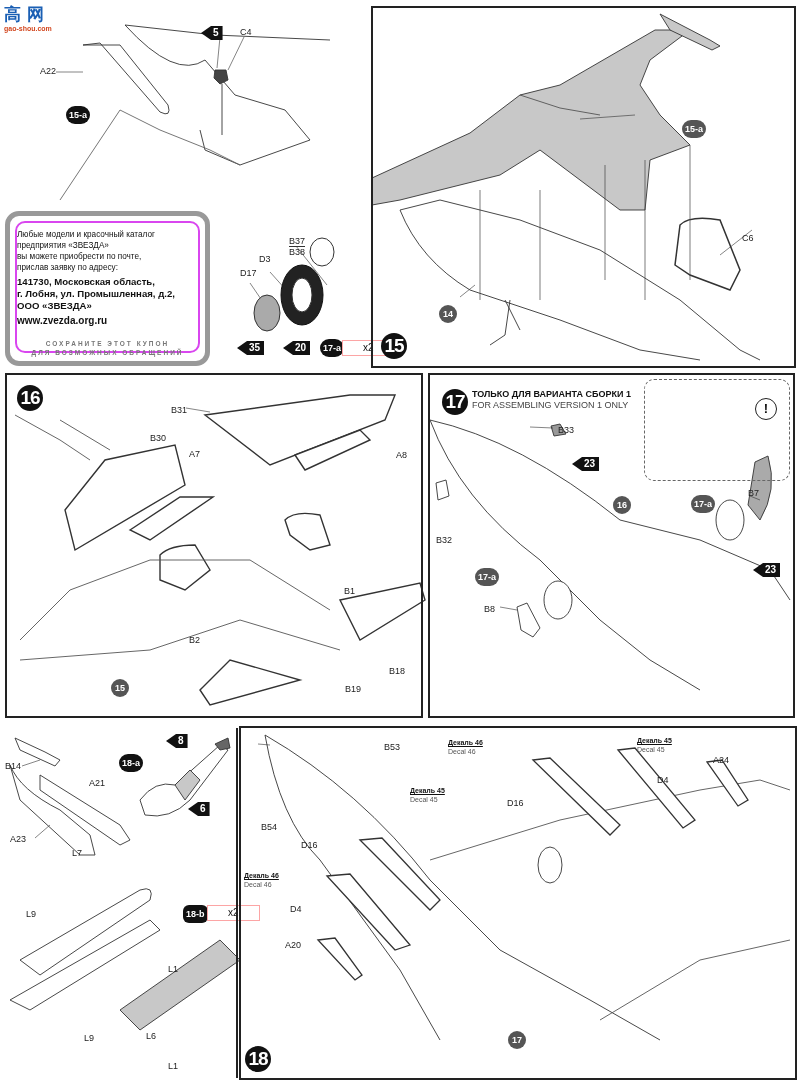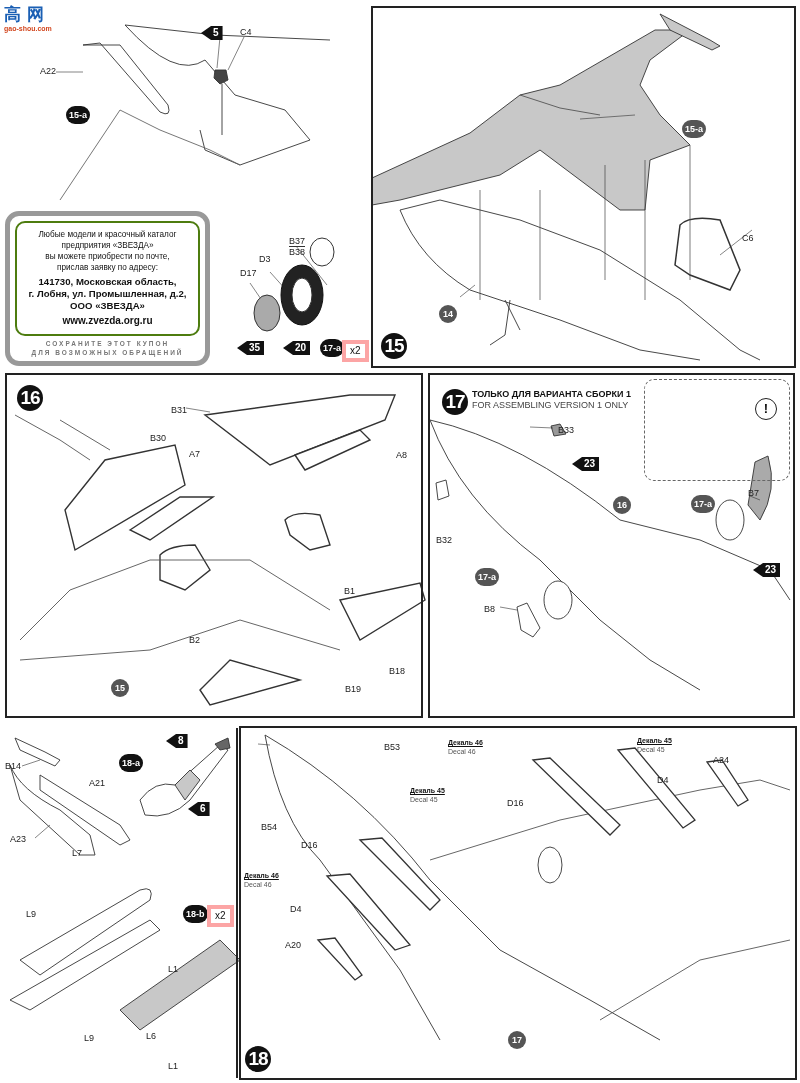--- a/index.html
+++ b/index.html
@@ -2,29 +2,29 @@
 <html><head>
 <meta charset="utf-8">
 <style>
   html,body{margin:0;padding:0;background:#fff;}
   body{width:800px;height:1083px;position:relative;overflow:hidden;font-family:"Liberation Sans",sans-serif;color:#111;}
   .abs{position:absolute;}
   .panel{position:absolute;border:2px solid #222;box-sizing:border-box;background:#fff;}
   .step-badge{position:absolute;width:26px;height:26px;border-radius:50%;background:#111;color:#fff;font-weight:bold;font-size:19px;line-height:26px;text-align:center;letter-spacing:-1px;font-family:"Liberation Sans",sans-serif;}
   .sub-badge{position:absolute;height:18px;min-width:18px;padding:0 3px;border-radius:9px;background:#111;color:#fff;font-size:9px;font-weight:bold;line-height:18px;text-align:center;box-sizing:border-box;}
   .ref-badge{position:absolute;height:18px;min-width:18px;padding:0 3px;border-radius:9px;background:#555;color:#fff;font-size:9px;font-weight:bold;line-height:18px;text-align:center;box-sizing:border-box;}
-  .x2{position:absolute;border:4px solid #fca5a5;font-size:10px;padding:0 4px;height:14px;line-height:14px;background:#fff;}
+  .x2{position:absolute;border:1px solid #fca5a5;font-size:10px;padding:0 20px;height:14px;line-height:14px;background:#fff;}
   .part-label{position:absolute;font-size:9px;color:#222;white-space:nowrap;}
   .paint{position:absolute;height:14px;padding:0 4px 0 12px;background:#111;color:#fff;font-size:10px;font-weight:bold;line-height:14px;clip-path:polygon(0 50%,10px 0,100% 0,100% 100%,10px 100%);}
   .decal{position:absolute;font-size:7px;line-height:9px;white-space:nowrap;}
   .decal .ru{font-weight:bold;text-decoration:underline;}
   .decal .en{color:#555;}
   svg{position:absolute;left:0;top:0;}
   .coupon{position:absolute;left:5px;top:211px;width:205px;height:155px;border:5px solid #999;border-radius:14px;box-sizing:border-box;background:#fff;}
-  .coupon-inner{position:absolute;left:5px;top:5px;right:5px;height:115px;border:2px solid #4d7c0f;border-radius:10px;text-align:center;font-size:8.2px;line-height:11px;padding-top:6px;box-sizing:border-box;}
+  .coupon-inner{position:absolute;left:5px;top:5px;right:5px;height:132px;border:2px solid #d946ef;border-radius:10px;font-size:8.2px;line-height:11px;padding-top:6px;box-sizing:border-box;}
   .coupon-inner .addr{font-weight:bold;font-size:9.6px;line-height:12px;}
   .coupon-inner .web{font-weight:bold;font-size:10px;margin-top:3px;}
   .coupon-foot{position:absolute;left:0;right:0;bottom:4px;text-align:center;font-size:6.5px;letter-spacing:2px;color:#777;font-weight:bold;line-height:9px;}
   .logo{position:absolute;left:4px;top:6px;width:64px;height:30px;}
   .logo .cn{font-size:17px;color:#1a5fb4;font-weight:bold;letter-spacing:6px;line-height:18px;}
   .logo .url{font-size:7px;color:#d2461e;font-weight:bold;line-height:9px;}
   .hdr17{position:absolute;left:472px;top:389px;font-size:9px;line-height:11px;}
   .hdr17 .ru{font-weight:bold;}
   .hdr17 .en{color:#444;}
   .inset{position:absolute;left:644px;top:379px;width:146px;height:102px;border:1.5px dashed #666;border-radius:10px;box-sizing:border-box;}
@@ -200,21 +200,21 @@
 <div>
   <div class="sub-badge" style="left:119px;top:754px;">18-a</div>
   <div class="part-label" style="left:5px;top:761px;">B14</div>
   <div class="part-label" style="left:89px;top:778px;">A21</div>
   <div class="part-label" style="left:10px;top:834px;">A23</div>
   <div class="paint" style="left:166px;top:734px;">8</div>
   <div class="paint" style="left:188px;top:802px;">6</div>
 </div>
 
 <div>
-  <div class="sub-badge" style="left:183px;top:905px;">18-b</div>
+  <div class="sub-badge" style="left:183px;top:905px;border-radius:6px;">18-b</div>
   <div class="x2" style="left:207px;top:905px;">x2</div>
   <div class="part-label" style="left:72px;top:848px;">L7</div>
   <div class="part-label" style="left:26px;top:909px;">L9</div>
   <div class="part-label" style="left:101px;top:1031px;margin-left:45px;">L6</div>
   <div class="part-label" style="left:84px;top:1033px;">L9</div>
   <div class="part-label" style="left:168px;top:964px;">L1</div>
   <div class="part-label" style="left:168px;top:1061px;">L1</div>
 </div>
 
 <div class="panel" style="left:239px;top:726px;width:558px;height:354px;background:transparent;">

